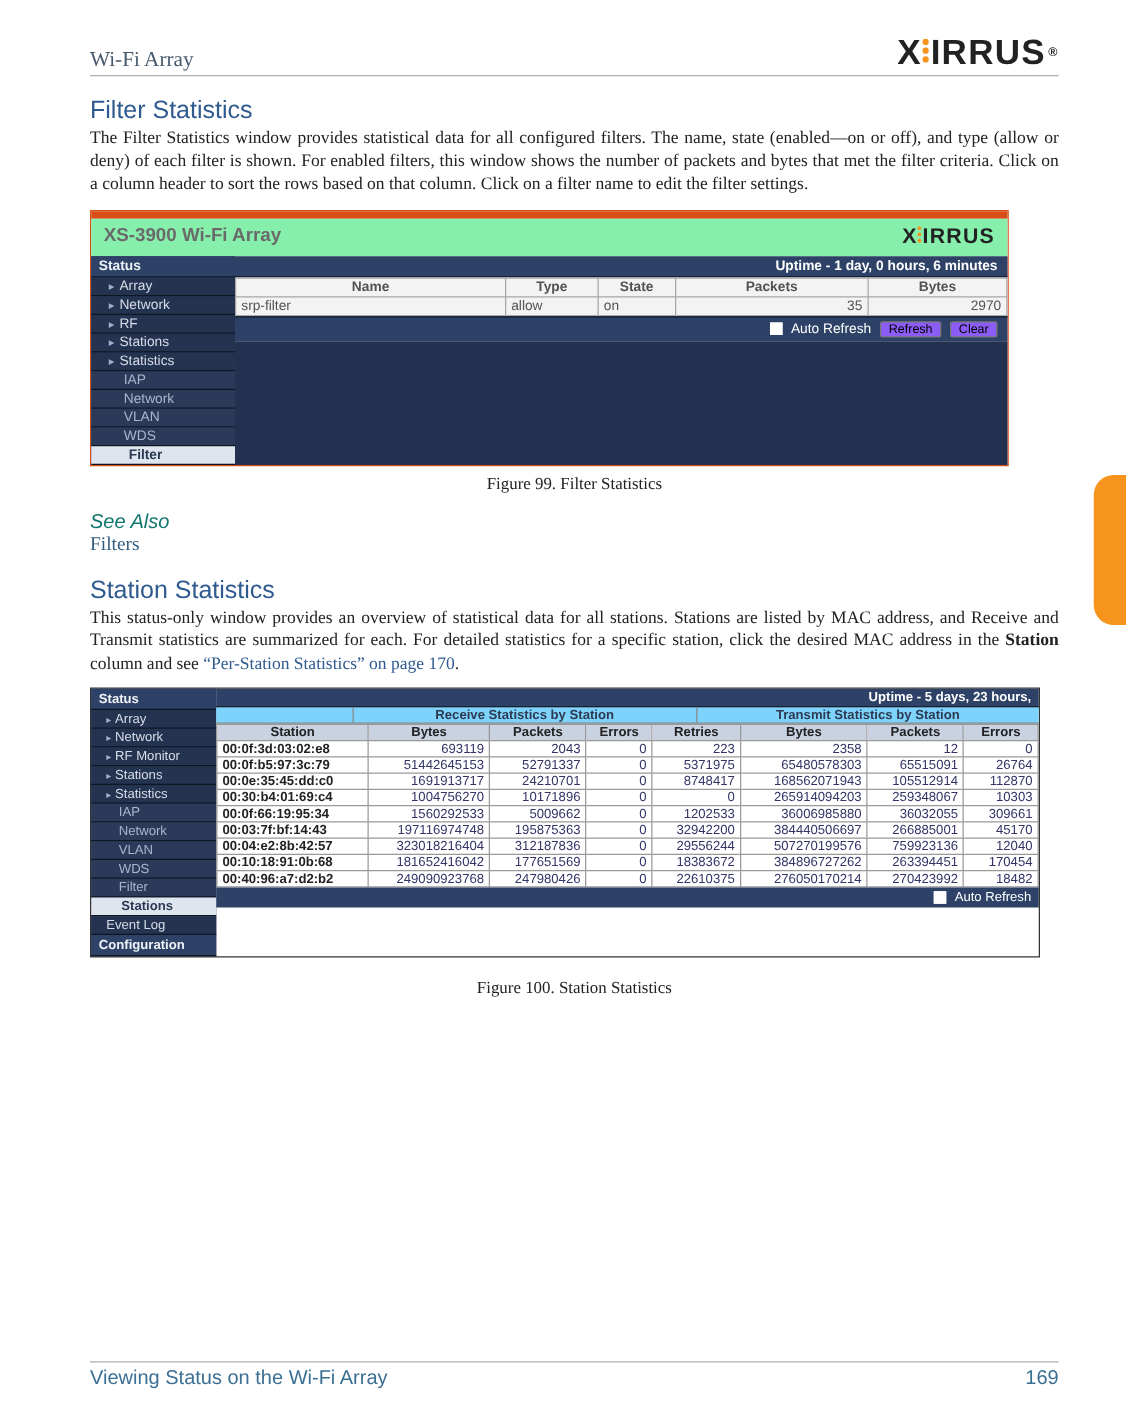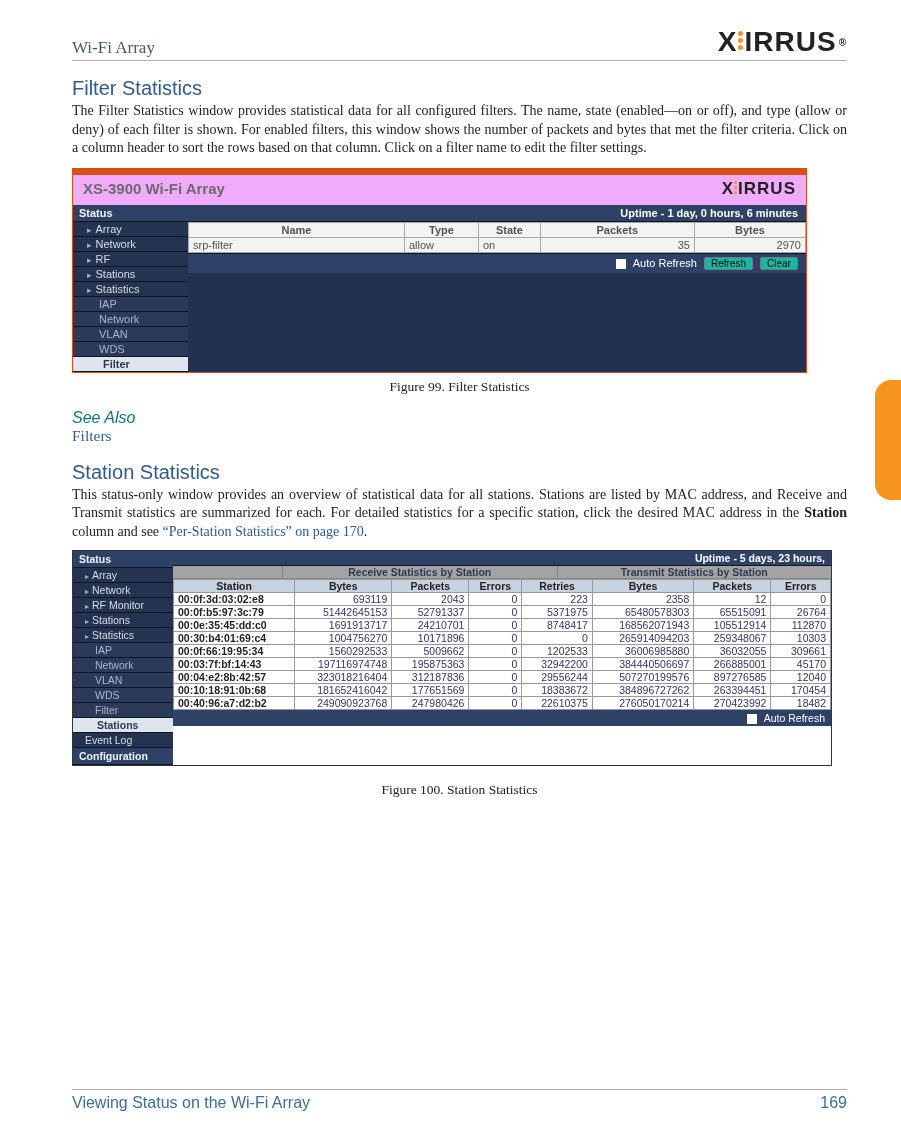--- a/index.html
+++ b/index.html
@@ -25,54 +25,54 @@
 
   
   .sidetab { position:absolute; right:0; top:380px; width:26px; height:120px; background:#f7941e; border-top-left-radius:16px; border-bottom-left-radius:16px; }
 
   
   .ftr { position:absolute; left:72px; right:54px; bottom:24px; border-top:1px solid #b0b0b0; padding-top:4px; display:flex; justify-content:space-between; font-family:"Trebuchet MS",Arial,sans-serif; color:#3b6f94; font-size:16px; }
 
   
   .fig99 { width:735px; border:1px solid #d74e17; margin-top:10px; background:#fff; font-family:Arial,sans-serif; font-size:11px; color:#525252; }
   .fig99 .orange { height:6px; background:#d74e17; }
-  .fig99 .brand-row { display:flex; justify-content:space-between; align-items:center; padding:4px 10px 6px; background:#f0abfc; }
+  .fig99 .brand-row { display:flex; justify-content:space-between; align-items:center; padding:4px 10px 6px; background:#86efac; }
   .fig99 .brand-row .arrtxt { font-size:15px; font-weight:bold; color:#6a6a6a; font-family:Arial,sans-serif; }
   .fig99 .logo2 { font-family:Arial,sans-serif; font-weight:900; font-size:17px; letter-spacing:1px; color:#222; display:flex; align-items:center; }
   .fig99 .logo2 .dots span{width:4px;height:4px;margin:1px 0;}
   .fig99 .panel { display:flex; }
   .fig99 .nav { width:115px; background:#1f2d45; color:#d7dde8; }
   .fig99 .nav .hdrcell { background:#2d4266; border-bottom:1px solid #0e1624; padding:2px 6px; font-weight:bold; color:#eff3f8; }
   .fig99 .nav .item { padding:1px 6px 1px 14px; border-bottom:1px solid #0e1624; background:#243350; }
   .fig99 .nav .item.sub { padding-left:26px; background:#2a3a58; color:#a8b6cd; }
   .fig99 .nav .item.sel { padding-left:30px; background:#dfe5ee; color:#2b3954; font-weight:bold; }
   .fig99 .nav .arrow::before { content:"▸"; font-size:9px; margin-right:4px; color:#9eb0cc; }
   .fig99 .content { flex:1; display:flex; flex-direction:column; }
   .fig99 .uptime { background:#2d4266; color:#fff; font-weight:bold; text-align:right; padding:2px 8px; border-bottom:1px solid #0e1624; display:flex; justify-content:space-between; }
   .fig99 table { width:100%; border-collapse:collapse; font-size:11px; table-layout:fixed; border:1px solid #a7a7a7; }
   .fig99 th,.fig99 td { border:1px solid #a7a7a7; padding:1px 4px; background:#f3f3f3; }
   .fig99 th { font-weight:bold; text-align:center; }
   .fig99 td.r { text-align:right; }
   .fig99 .ctrlrow { background:#2d4266; padding:3px 8px; text-align:right; color:#fff; border-top:1px solid #0e1624; }
   .fig99 .ctrlrow .chk { display:inline-block; width:10px; height:10px; border:1px solid #fff; background:#fff; margin-right:4px; vertical-align:middle; }
-  .fig99 .ctrlrow button { font-size:10px; padding:0 6px; margin-left:4px; border:1px solid #777; background:#14b8a6; border-radius:2px; font-family:Arial,sans-serif; }
+  .fig99 .ctrlrow button { font-size:10px; padding:0 6px; margin-left:4px; border:1px solid #777; background:#8b5cf6; border-radius:2px; font-family:Arial,sans-serif; }
   .fig99 .blank { flex:1; background:#223150; height:100px; }
 
   
   .fig100 { width:760px; border:1px solid #333; margin-top:8px; font-family:Arial,sans-serif; font-size:10.5px; }
   .fig100 .row0 { display:flex; }
   .fig100 .navcol { width:100px; background:#1f2d45; color:#d7dde8; }
   .fig100 .navcol .hdrcell { background:#2d4266; padding:2px 6px; font-weight:bold; color:#eff3f8; border-bottom:1px solid #0e1624; }
   .fig100 .navcol .item { padding:1px 4px 1px 12px; border-bottom:1px solid #0e1624; background:#243350; white-space:nowrap; }
   .fig100 .navcol .item.sub { padding-left:22px; background:#2a3a58; color:#a8b6cd; }
   .fig100 .navcol .item.sel { padding-left:24px; background:#dfe5ee; color:#2b3954; font-weight:bold; }
   .fig100 .navcol .arrow::before { content:"▸"; font-size:8px; margin-right:3px; color:#9eb0cc; }
   .fig100 .data { flex:1; display:flex; flex-direction:column; }
   .fig100 .up2 { background:#2d4266; color:#fff; font-weight:bold; text-align:right; padding:1px 6px; border-bottom:1px solid #0e1624; }
-  .fig100 .grp { display:flex; background:#a3a3a3; font-weight:bold; text-align:center; color:#2d3a52; border-bottom:1px solid #888; }
+  .fig100 .grp { display:flex; background:#7dd3fc; font-weight:bold; text-align:center; color:#2d3a52; border-bottom:1px solid #888; }
   .fig100 .grp .g0 { flex:0 0 110px; border-right:1px solid #888; }
   .fig100 .grp .g1 { flex:1; border-right:1px solid #888; }
   .fig100 .grp .g2 { flex:1; }
   .fig100 table { width:100%; border-collapse:collapse; table-layout:fixed; }
   .fig100 th,.fig100 td { border:1px solid #999; padding:0 4px; background:#fff; font-size:10.5px; white-space:nowrap; overflow:hidden; }
   .fig100 th { background:#c9d2e0; font-weight:bold; text-align:center; }
   .fig100 td.mac { font-weight:bold; color:#222; }
   .fig100 td.v { text-align:right; color:#336; }
   .fig100 .ctrl2 { background:#2d4266; color:#fff; text-align:right; padding:2px 6px; }
   .fig100 .ctrl2 .chk { display:inline-block; width:10px; height:10px; border:1px solid #fff; background:#fff; margin-right:4px; vertical-align:middle; }
@@ -291,21 +291,21 @@
               <td class="v">266885001</td>
               <td class="v">45170</td>
             </tr>
             <tr>
               <td class="mac">00:04:e2:8b:42:57</td>
               <td class="v">323018216404</td>
               <td class="v">312187836</td>
               <td class="v">0</td>
               <td class="v">29556244</td>
               <td class="v">507270199576</td>
-              <td class="v">897276585</td>
+              <td class="v">759923136</td>
               <td class="v">12040</td>
             </tr>
             <tr>
               <td class="mac">00:10:18:91:0b:68</td>
               <td class="v">181652416042</td>
               <td class="v">177651569</td>
               <td class="v">0</td>
               <td class="v">18383672</td>
               <td class="v">384896727262</td>
               <td class="v">263394451</td>

